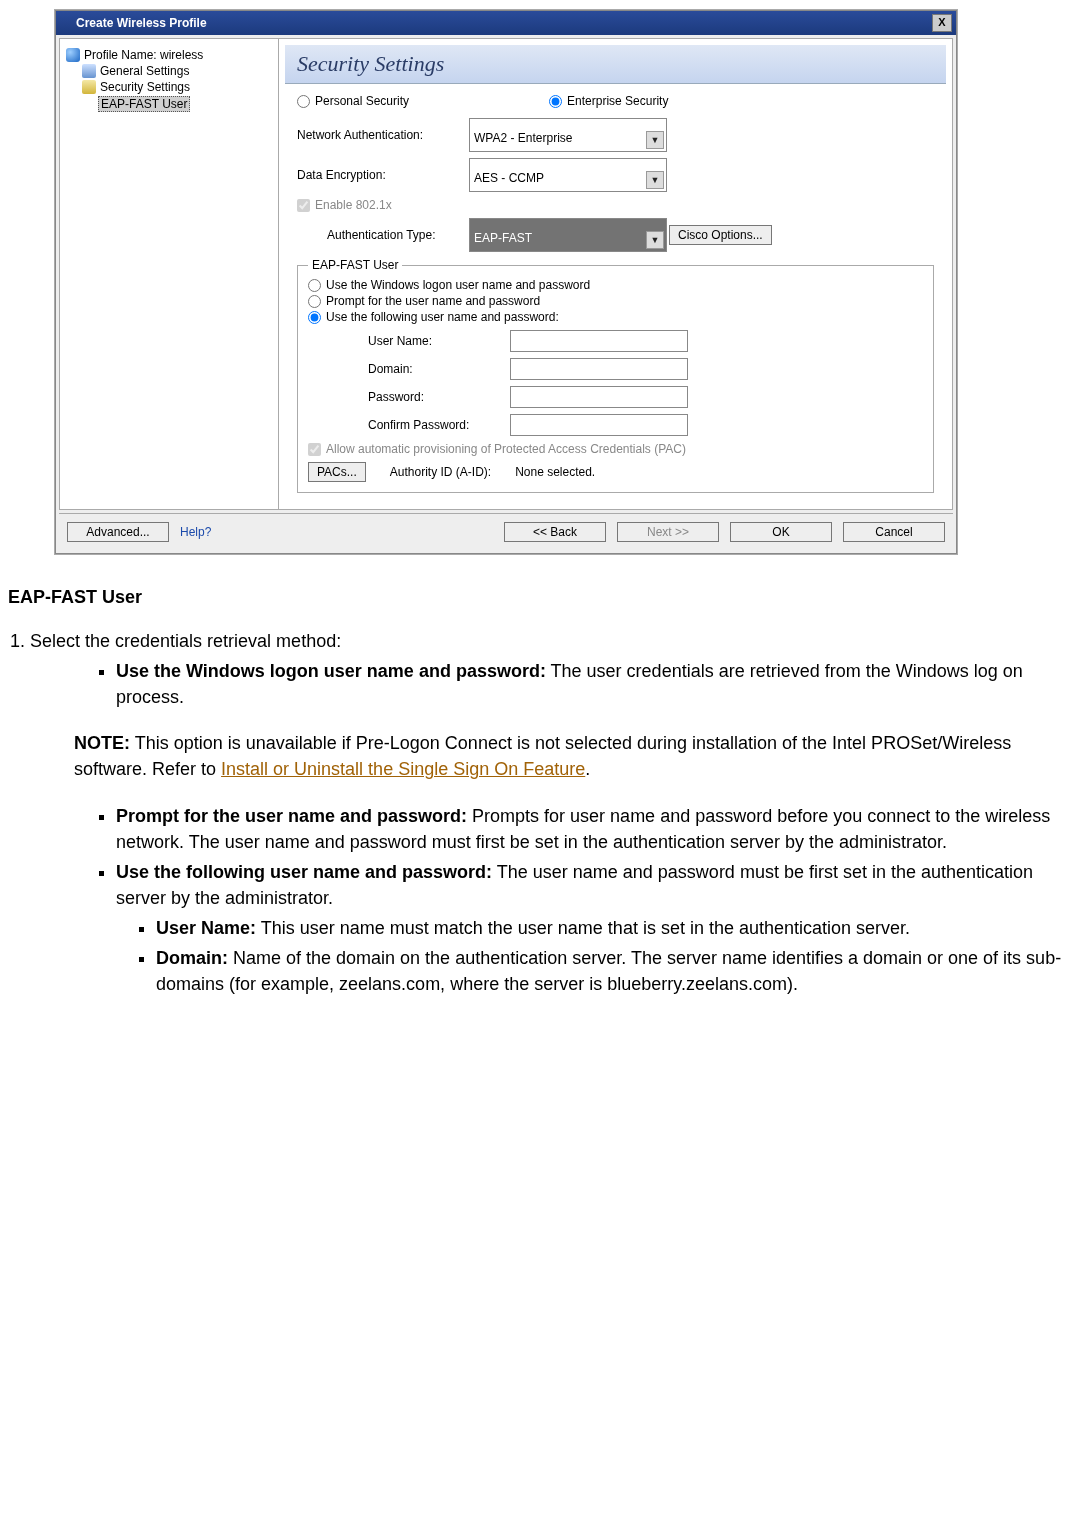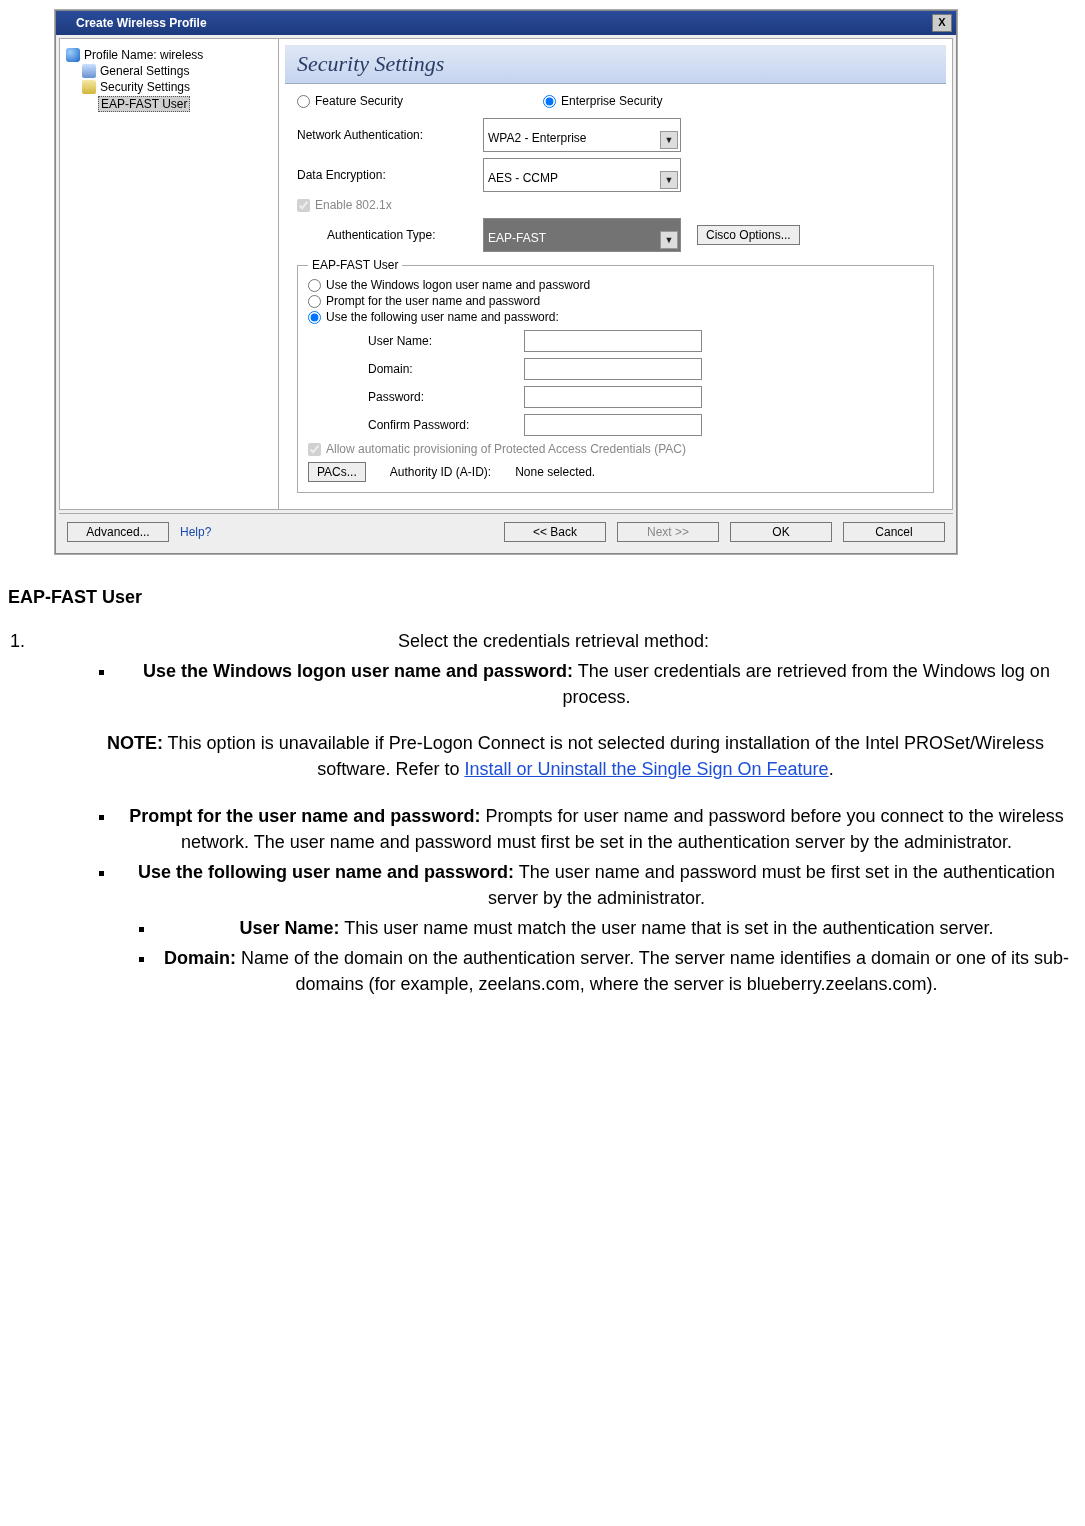--- a/index.html
+++ b/index.html
@@ -102,21 +102,21 @@
     gap: 5px;
     font-size: 12px;
   }
   input[type=radio], input[type=checkbox] {
     margin: 0;
     width: 13px; height: 13px;
   }
   .formrow {
     display: flex;
     align-items: center;
-    gap: 16px;
+    gap: 2px;
     margin-bottom: 6px;
   }
   .formrow .lbl { width: 170px; }
   .select {
     border: 1px solid #888;
     background: #fff;
     width: 190px;
     height: 20px;
     display: flex;
     align-items: flex-start;
@@ -191,24 +191,24 @@
     padding: 0 8px 30px 8px;
   }
   .doc h3 {
     font-size: 18px;
     font-weight: bold;
     margin: 0 0 18px 0;
   }
   .doc ol { margin: 0 0 0 22px; padding: 0; }
   .doc ul { list-style: square; margin: 4px 0 0 86px; padding: 0; }
   .doc ul.inner { margin-left: 126px; }
-  .doc li { margin-bottom: 4px; text-align: center; }
+  .doc li { margin-bottom: 4px; }
   .doc .note { margin: 20px 0 20px 44px; }
   .doc b { font-weight: bold; }
-  .doc a { color: #1d4ed8; text-decoration: underline; }
+  .doc a { color: #a16207; text-decoration: underline; }
 </style>
 </head>
 <body>
 
 <div class="dialog">
   <div class="titlebar">
     <span>Create Wireless Profile</span>
     <span class="spacer"></span>
     <span class="closebtn">X</span>
   </div>
@@ -232,21 +232,21 @@
       </div>
     </div>
 
     <div class="content">
       <div class="banner">Security Settings</div>
 
       <div class="pane">
         <div class="radio-row">
           <label class="opt">
             <input type="radio" name="secmode" style="">
-            <span>Feature Security</span>
+            <span>Personal Security</span>
           </label>
           <label class="opt">
             <input type="radio" name="secmode" checked="" style="">
             <span>Enterprise Security</span>
           </label>
         </div>
 
         <div class="formrow">
           <span class="lbl">Network Authentication:</span>
           <div class="select">

